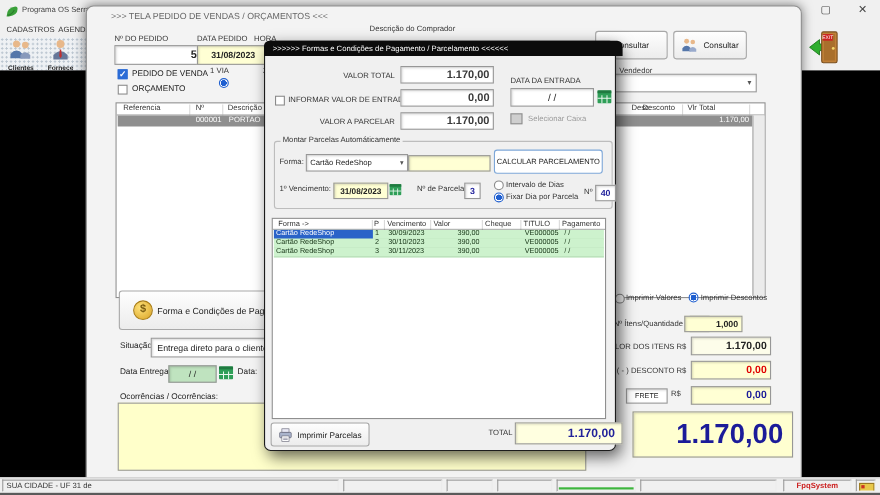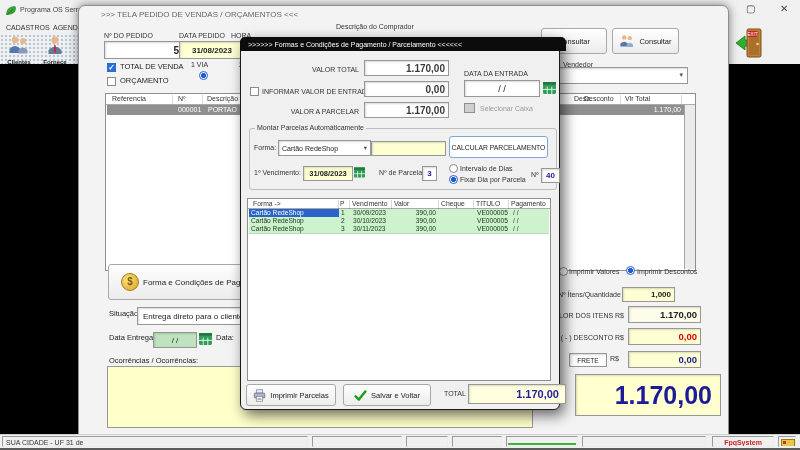--- a/index.html
+++ b/index.html
@@ -142,21 +142,21 @@
       </svg>
       <span>Consultar</span>
     </div>
 
     <span class="a h7" style="left:484px;top:55px">Vendedor</span>
     <div class="a fld" style="left:467px;top:61px;width:140px;height:15px">
       <span style="position:absolute;right:4px;top:3px;font-size:7px;color:#555">▾</span>
     </div>
 
     <div class="a cb cbon" style="left:28px;top:57px">✓</div>
-    <span class="a lb" style="left:41px;top:57px">TOTAL DE VENDA</span>
+    <span class="a lb" style="left:41px;top:57px">PEDIDO DE VENDA</span>
     <div class="a cb" style="left:28px;top:71px"></div>
     <span class="a lb" style="left:41px;top:71px">ORÇAMENTO</span>
     <span class="a h7" style="left:112px;top:55px">1 VIA</span>
     <div class="a rd rdon" style="left:120px;top:65px"></div>
     <span class="a h7" style="left:160px;top:55px">2 VIAS</span>
 
     <div class="a itable" style="left:26px;top:87px;width:589px;height:176px">
       <span class="a h7" style="left:6px;top:1px">Referencia</span>
       <span class="a h7" style="left:72px;top:1px">Nº</span>
       <span class="a h7" style="left:101px;top:1px">Descrição</span>
@@ -331,23 +331,17 @@
     <div class="a btn" style="left:5px;top:346px;width:88px;height:20px">
       <svg width="13" height="13" viewBox="0 0 16 16">
         <rect x="4" y="1" width="8" height="4" fill="#e8e8f4" stroke="#667" stroke-width="0.7"></rect>
         <rect x="1.5" y="5" width="13" height="6" rx="1" fill="#aab4cc" stroke="#556" stroke-width="0.7"></rect>
         <rect x="4" y="9" width="8" height="6" fill="#fff" stroke="#667" stroke-width="0.7"></rect>
         <line x1="5.5" y1="11.5" x2="10.5" y2="11.5" stroke="#99a"></line>
           <line x1="5.5" y1="13" x2="10.5" y2="13" stroke="#99a"></line>
       </svg>
       <span>Imprimir Parcelas</span>
     </div>
-    <div class="a btn" style="left:102px;top:346px;width:86px;height:20px">
-      <svg width="13" height="13" viewBox="0 0 16 16">
-        <path d="M2 9 L6 13 L14 3" fill="none" stroke="#18a018" stroke-width="3" stroke-linecap="round" stroke-linejoin="round"></path>
-      </svg>
-      <span>Salvar e Voltar</span>
-    </div>
     <span class="a h7" style="left:203px;top:352px">TOTAL</span>
     <div class="a fld num" style="left:227px;top:346px;width:90px;height:18px;background:#ffffe0;font-size:11px;color:#22229a;padding-right:6px">1.170,00</div>
   </div>
 
 </div>
 
 </body></html>

